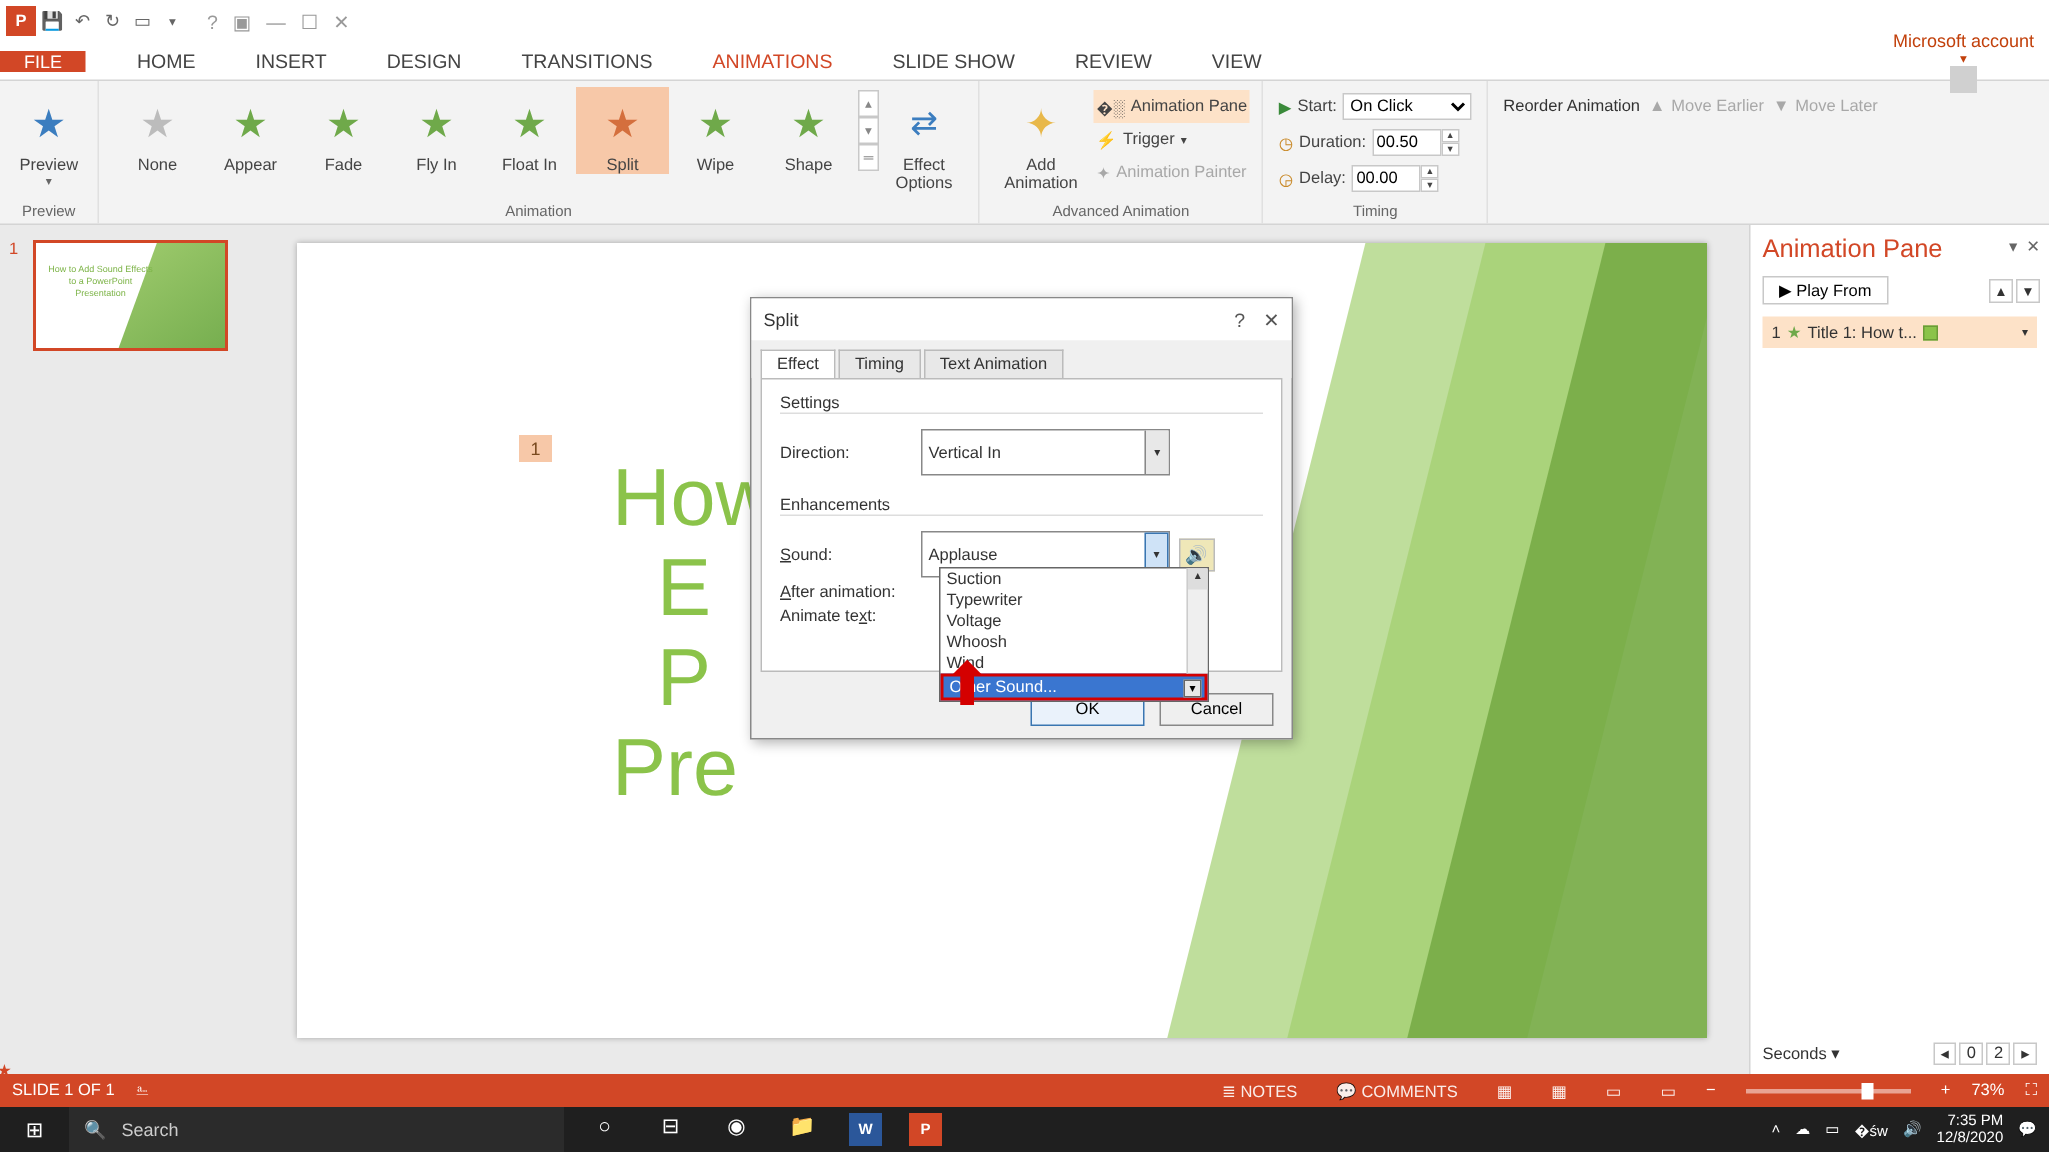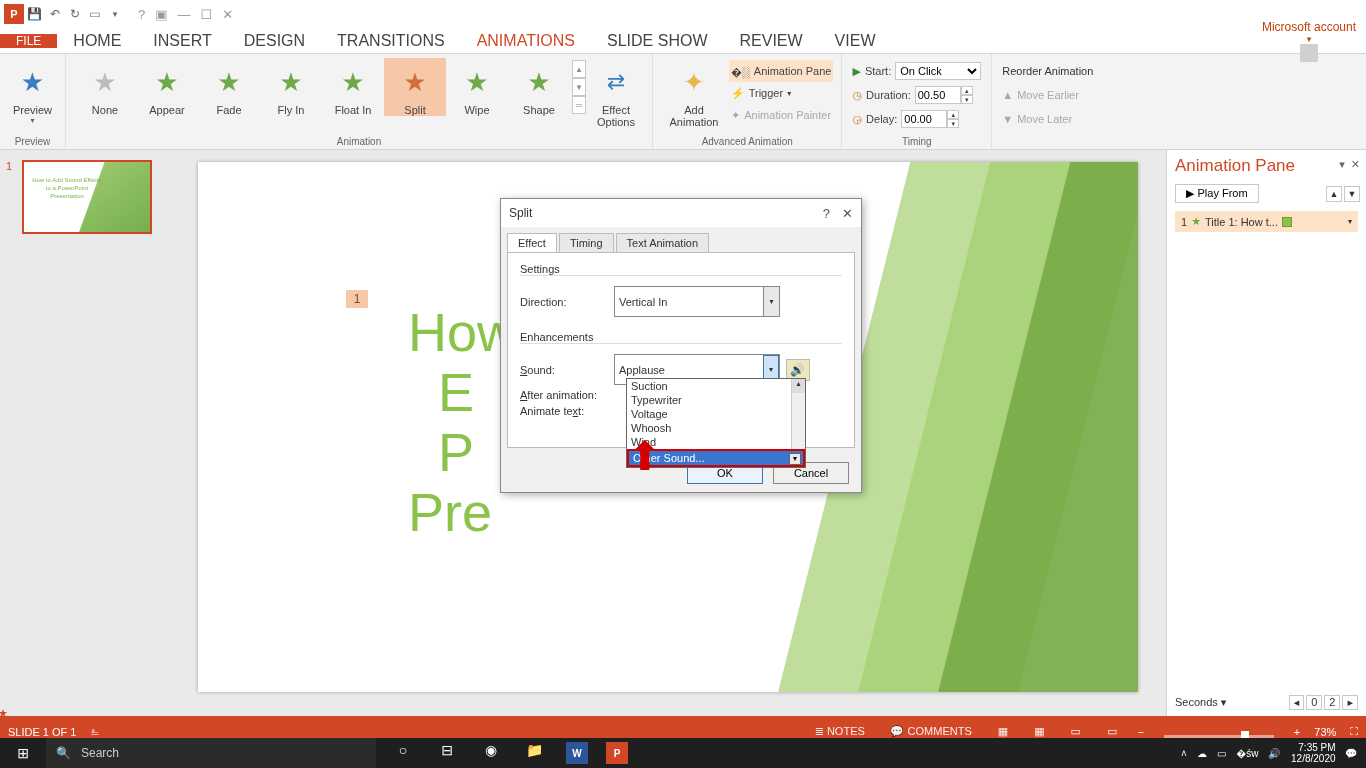--- a/index.html
+++ b/index.html
@@ -10,21 +10,21 @@
 .qat { display: flex; align-items: center; gap: 2px; padding: 0 4px; }
 .qat-icon { width: 18px; height: 18px; display: flex; align-items: center; justify-content: center; color: #666; font-size: 12px; }
 .app-icon { width: 20px; height: 20px; background: #d24726; color: #fff; display: flex; align-items: center; justify-content: center; font-weight: bold; font-size: 11px; }
 .title-strip { flex: 1; background: #e81123; height: 20px; margin: 0 6px; display:flex; align-items:center; justify-content:center; color:#fff; font-size:12px;}
 .win-controls { display: flex; gap: 10px; padding: 0 10px; color:#999; }
 .win-controls span { font-size:13px; }
 
 
 .ribbon-tabs { height: 26px; display: flex; align-items: center; background:#fff; border-bottom:1px solid #d4d4d4;}
 .file-tab { background: #d24726; color: #fff; padding: 0 16px; display:flex; align-items:center; font-size:12px;}
-.tab { padding: 0 16px; display:flex; align-items:center; color:#444; font-size:16px; cursor:pointer;}
+.tab { padding: 0 6px; display:flex; align-items:center; color:#444; font-size:13px; cursor:pointer;margin-left:28px;}
 .tab.active { color:#d24726; }
 .ribbon-account { margin-left:auto; padding:0 10px; display:flex; align-items:center; gap:0; color:#c2410c;flex-direction:column;}
 .ribbon-account .avatar { width:18px; height:18px; background:#d0d0d0;}
 
 
 .ribbon { height: 96px; background:#f3f3f3; border-bottom:1px solid #d4d4d4; display:flex; }
 .rgrp { border-right:1px solid #e0e0e0; padding:4px 8px 2px; display:flex; flex-direction:column; }
 .rgrp-body { flex:1; display:flex; align-items:flex-start; gap:2px;}
 .rgrp-label { text-align:center; font-size:10px; color:#666; padding-top:2px; position:relative;}
 .big-btn { width:62px; text-align:center; padding-top:4px; cursor:pointer;}
@@ -98,21 +98,21 @@
 .snd-list .scroll .up{position:absolute;top:0;width:100%;height:14px;background:#ddd;font-size:8px;text-align:center;}
 .snd-list .final{ background:#3a76d0; color:#fff; border:2px solid #d40000; padding:1px 4px; font-size:11px; position:relative;}
 .snd-list .final .dd2{position:absolute;right:2px;top:2px;font-size:8px;color:#000;background:#e8e8e8;width:12px;height:12px;text-align:center;border:1px solid #666;}
 .speaker-btn{ width:24px; height:22px; border:1px solid #bbb; background:#efe7b8; margin-left:6px; display:flex;align-items:center;justify-content:center; font-size:12px;}
 .arrow-ann{ position:absolute; left:120px; top:180px; color:#d40000; font-size:40px; z-index:3;}
 .dlg-foot{ display:flex; justify-content:flex-end; gap:10px; padding:8px 12px;}
 .dlg-foot button{ width:76px; height:22px; font-size:11px; border:1px solid #888; background:#efefef;}
 .dlg-foot button.primary{ border:1px solid #3a76b1; background:#eaf2fb;}
 
 
-.status{ position:absolute; bottom:30px; left:0; right:0; height:22px; background:#d24726; color:#fff; display:flex; align-items:flex-end; font-size:11px; padding:0 8px; gap:14px;margin-top:24px;}
+.status{ position:absolute; bottom:30px; left:0; right:0; height:22px; background:#d24726; color:#fff; display:flex; align-items:center; font-size:11px; padding:0 8px; gap:14px;margin-top:24px;}
 .status .sp{flex:1;}
 .status .vbtn{ padding:0 6px; opacity:.9;}
 .status .zoom-slider{ width:110px; height:3px; background:rgba(255,255,255,.5); position:relative; margin:0 6px;}
 .status .zoom-slider .knob{ position:absolute; left:70%; top:-4px; width:8px;height:11px;background:#fff;}
 
 
 .taskbar{ position:absolute; bottom:0; left:0; right:0; height:30px; background:#1f1f1f; display:flex; align-items:center; color:#fff;}
 .taskbar .start{ width:46px; text-align:center; font-size:14px;}
 .taskbar .search{ flex:0 0 330px; background:#2b2b2b; height:30px; display:flex; align-items:center; padding:0 10px; gap:10px; color:#ccc;}
 .taskbar .tb-icons{ display:flex; gap:18px; padding:0 14px;}
@@ -295,21 +295,21 @@
               <div>▴</div>
               <div>▾</div>
             </div>
           </div>
         </div>
     </div>
     <div class="rgrp-label">Timing</div>
   </div>
 
   <div class="rgrp" style="border-right:none;">
-    <div class="rgrp-body" style="flex-direction:column;gap:2px;padding-top:2px;">
+    <div class="rgrp-body" style="gap:2px;padding-top:2px;">
       <div class="small-row" style="color:#333;">Reorder Animation</div>
       <div class="small-row disabled">
           <span>▲</span>
           <span>Move Earlier</span>
         </div>
       <div class="small-row disabled">
           <span>▼</span>
           <span>Move Later</span>
         </div>
     </div>

